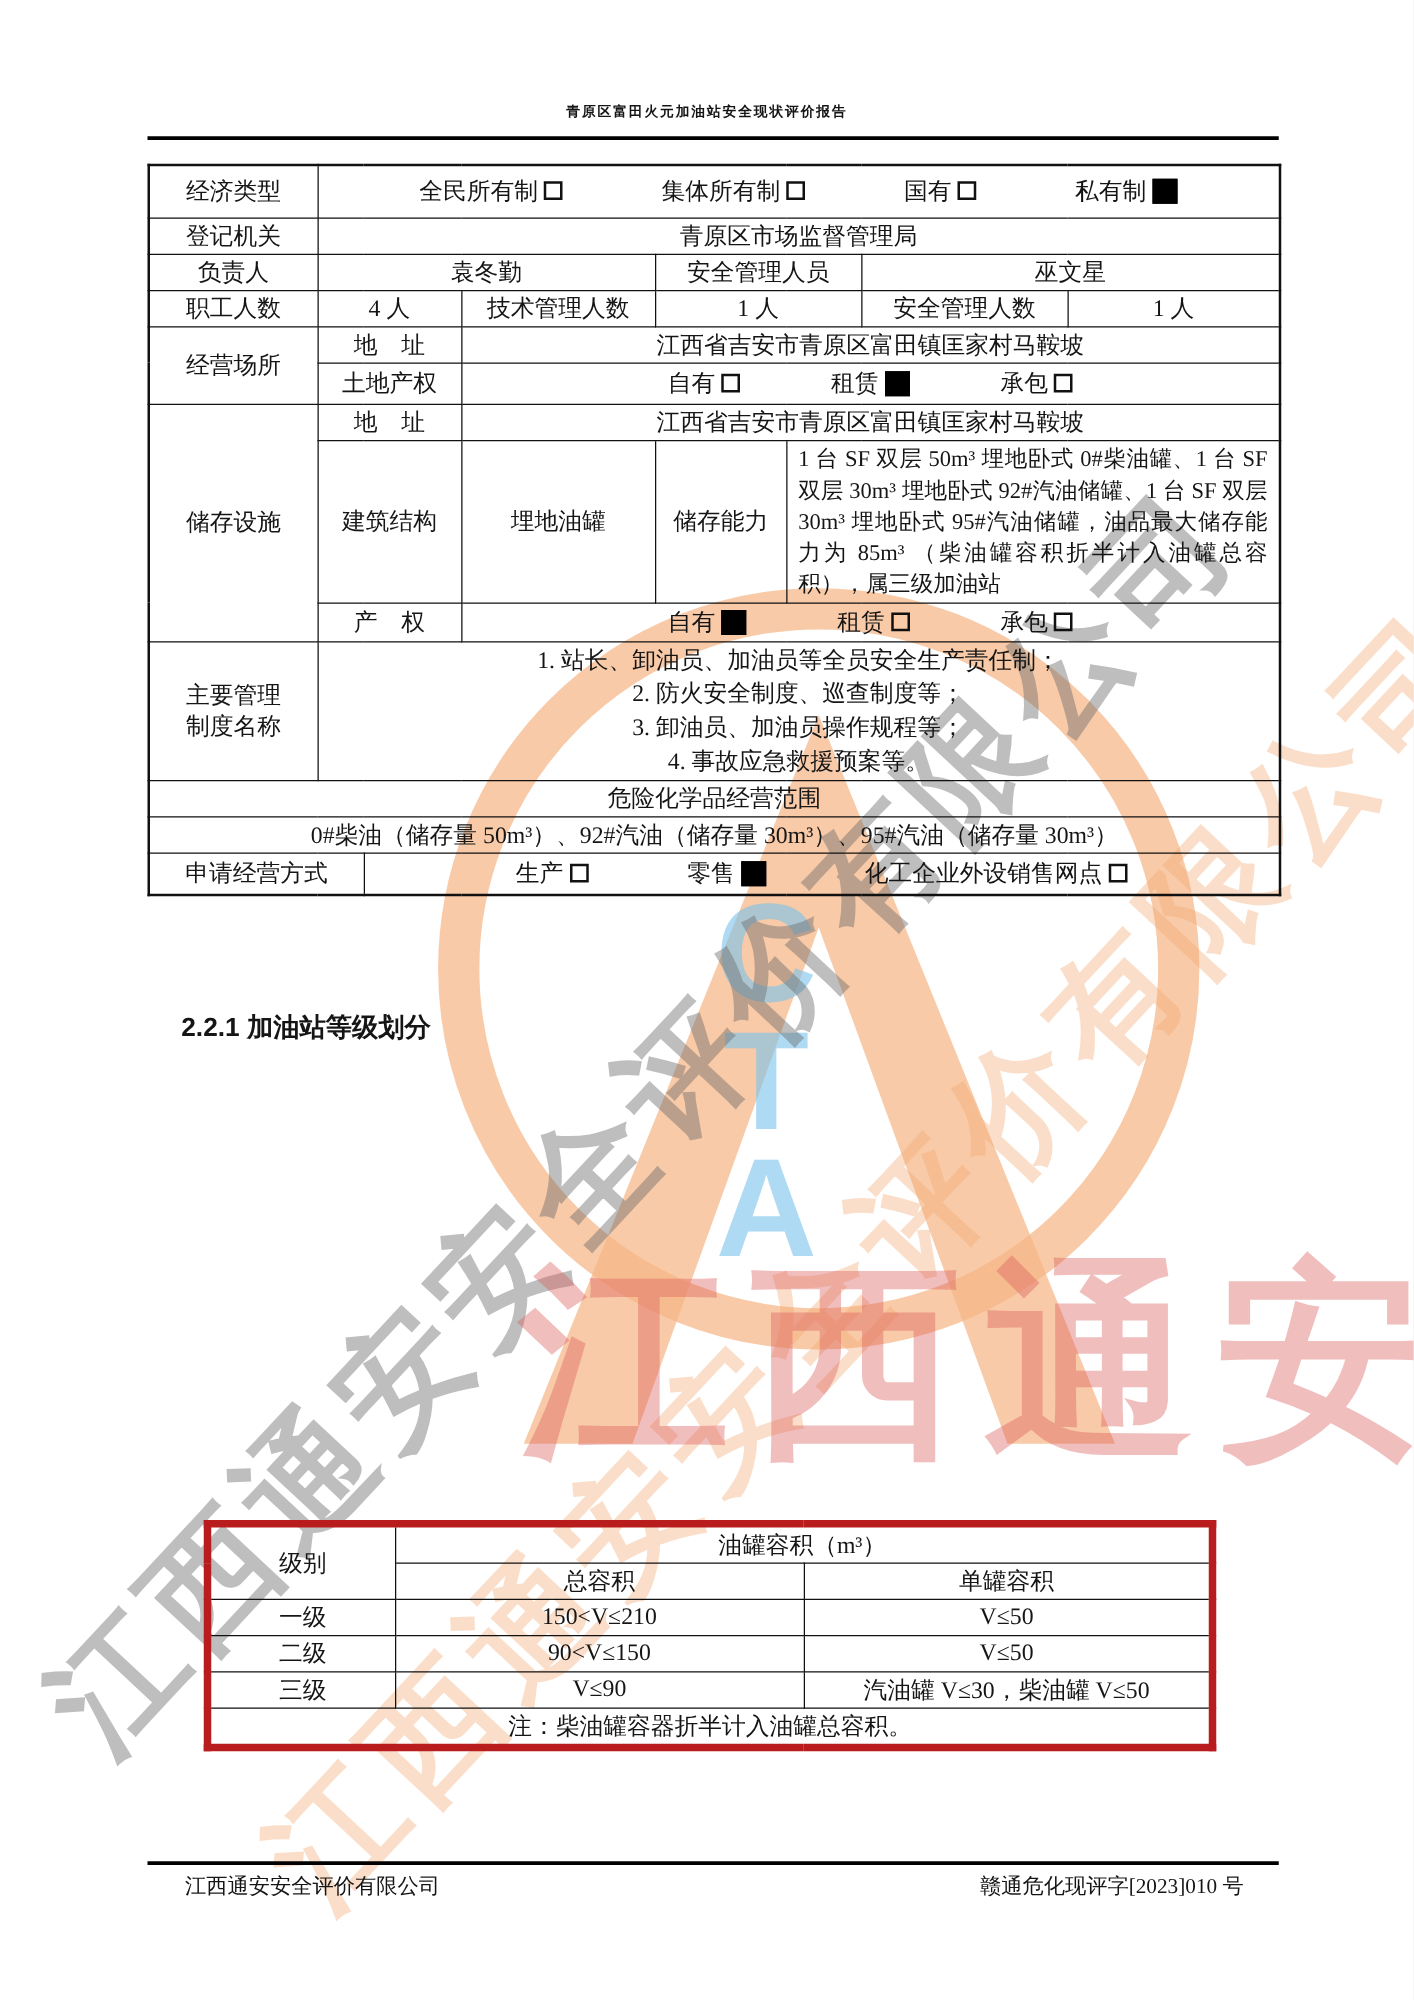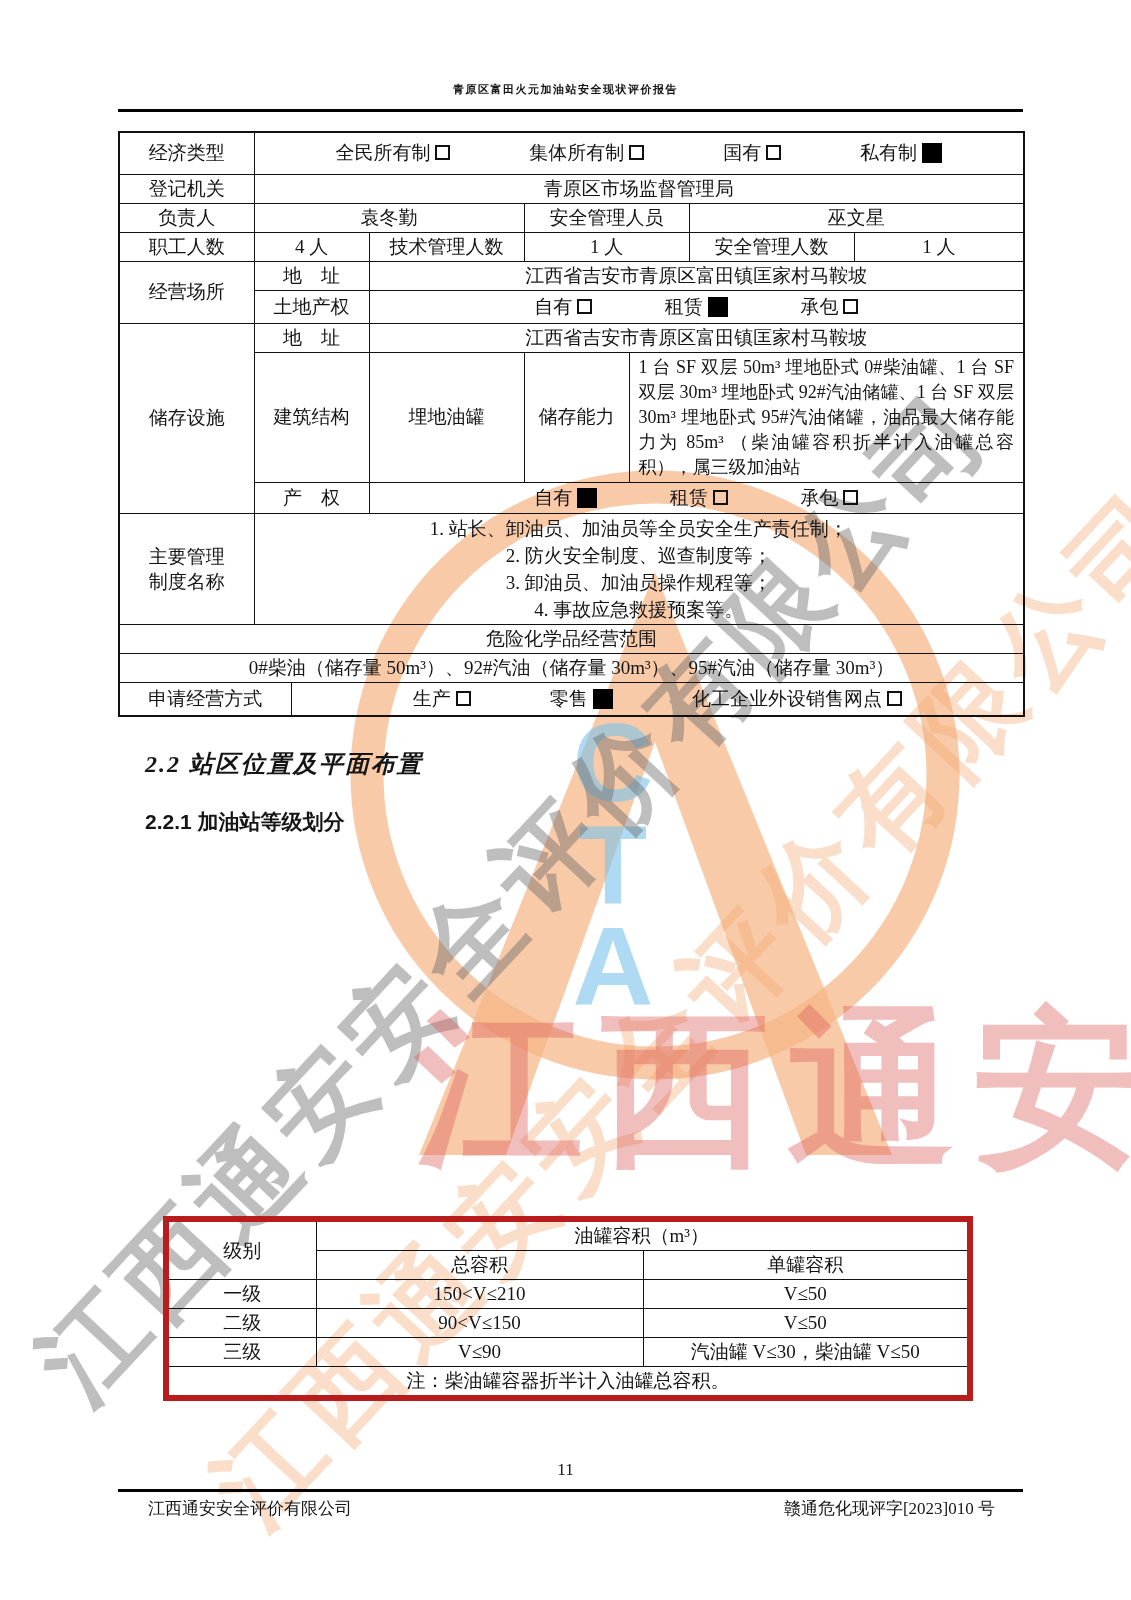--- a/index.html
+++ b/index.html
@@ -210,21 +210,20 @@
           <div class="optrow" style="padding:0 40px;">
             <span class="opt"><span>生产</span><span class="cbx"></span></span>
             <span class="opt"><span>零售</span><span class="cbx filled"></span></span>
             <span class="opt"><span>化工企业外设销售网点</span><span class="cbx"></span></span>
           </div>
         </td>
       </tr>
     </tbody>
       </table>
 
-    <div class="h22">2.2 站区位置及平面布置</div>
     <div class="h221">2.2.1 加油站等级划分</div>
 
     <table class="grade-table">
       <colgroup>
         <col style="width:150px">
           <col style="width:327px">
           <col style="width:327px">
       </colgroup>
       <tbody>
           <tr style="height:30px">
@@ -249,21 +248,20 @@
         <td>三级</td>
         <td>V≤90</td>
         <td>汽油罐 V≤30，柴油罐 V≤50</td>
       </tr>
       <tr style="height:29px">
         <td colspan="3">注：柴油罐容器折半计入油罐总容积。</td>
       </tr>
     </tbody>
       </table>
 
-    <div class="page-num">11</div>
     <div class="footer-rule"></div>
     <div class="footer-row">
       <span>江西通安安全评价有限公司</span>
       <span>赣通危化现评字[2023]010 号</span>
     </div>
 
   </div>
 </div>
 
 </body></html>

